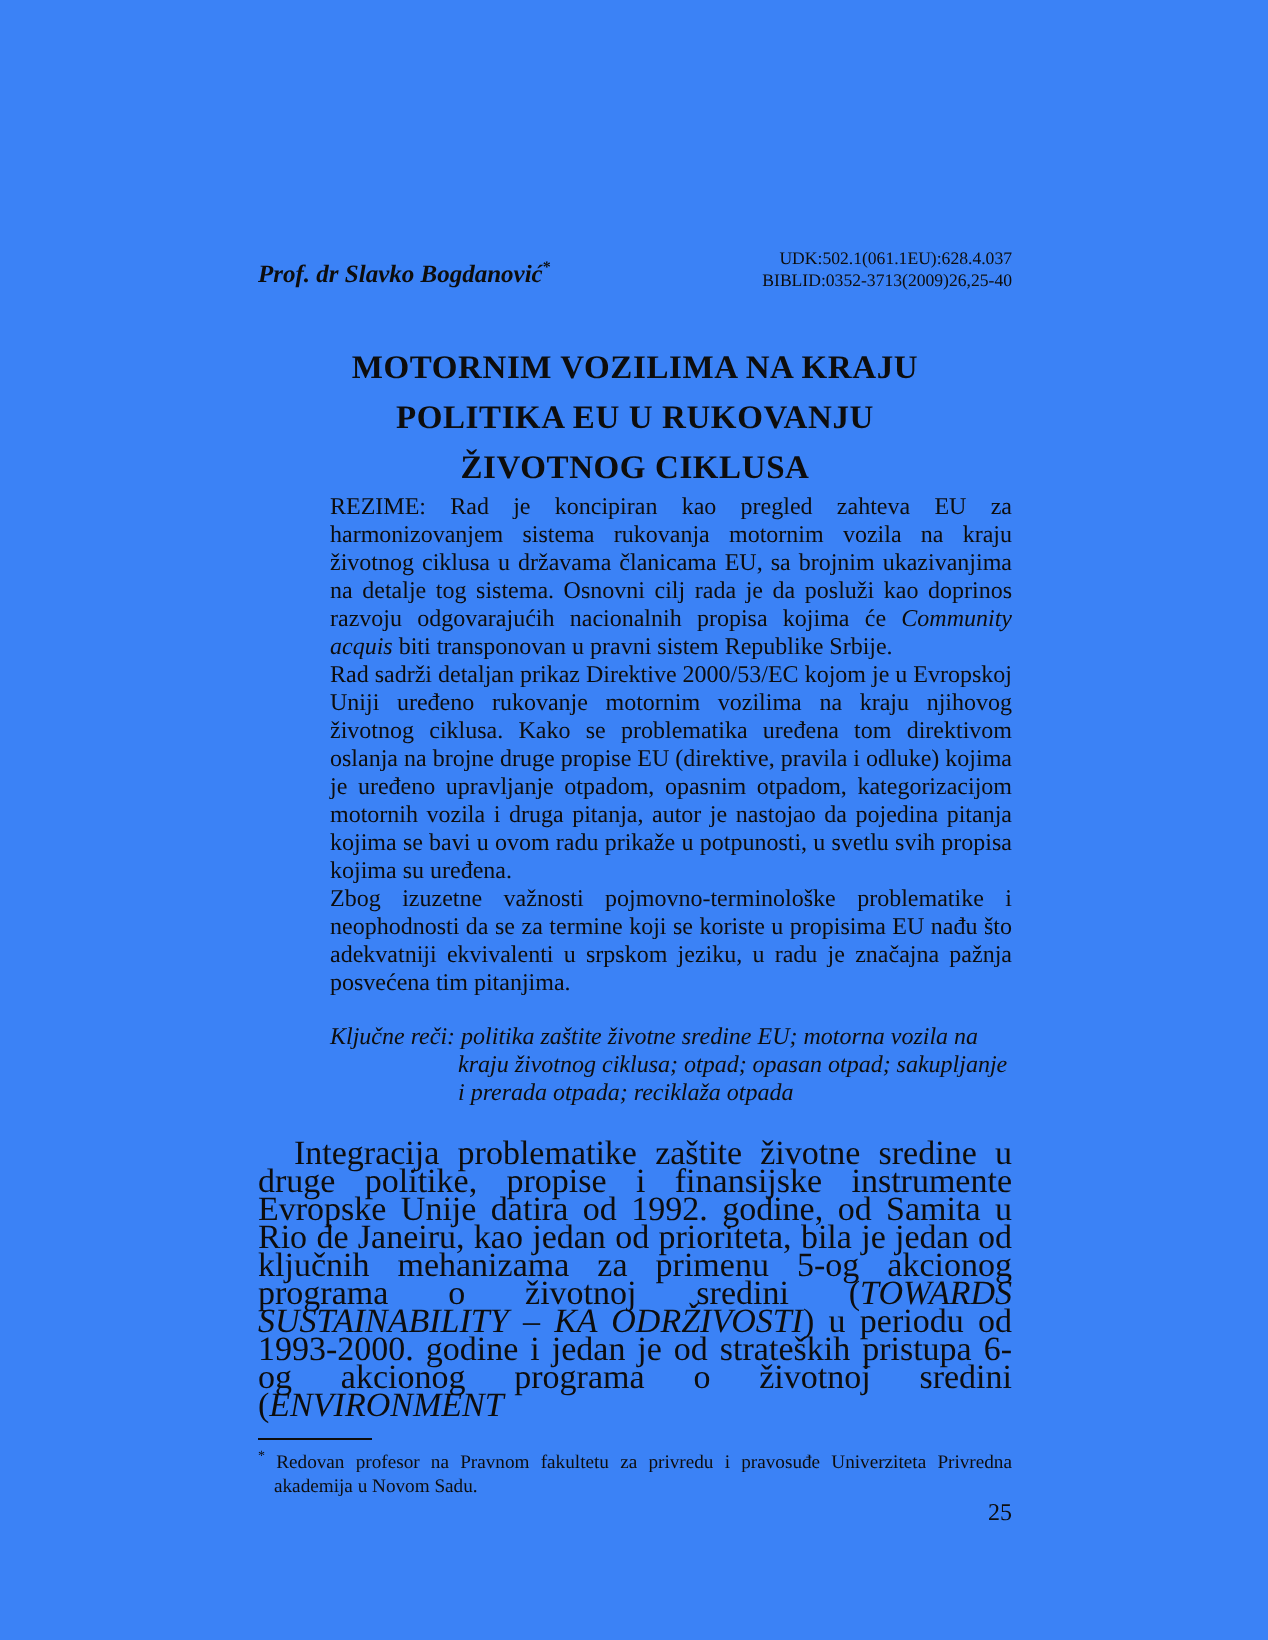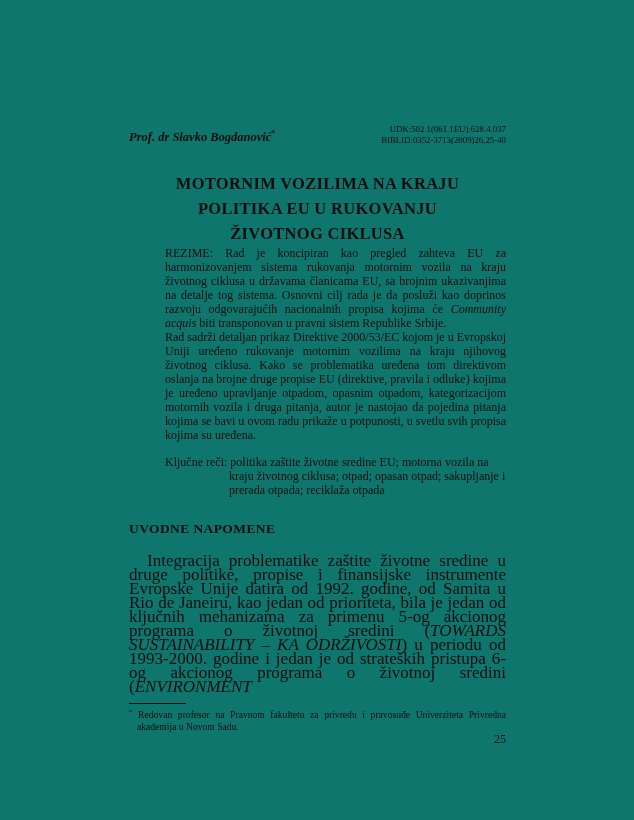--- a/index.html
+++ b/index.html
@@ -7,21 +7,21 @@
   body {
     width: 634px;
     height: 820px;
     overflow: hidden;
     font-family: "Liberation Serif", "DejaVu Serif", serif;
     color: #0d0d0d;
   }
   .page {
     width: 634px;
     height: 820px;
-    background: #0f766e;
+    background: #3b82f6;
     position: relative;
   }
   .content {
     padding: 124px 128px 0 129px;
   }
   
   .header-row {
     display: flex;
     justify-content: space-between;
     align-items: flex-start;
@@ -59,20 +59,21 @@
     text-align: justify;
   }
   .abstract p { text-align: justify; }
   .abstract em, .intro em { font-style: italic; }
   
   .keywords {
     margin-top: 13px;
     margin-left: 36px;
     font-size: 12px;
     line-height: 14px;
+    font-style: italic;
     padding-left: 64px;
     text-indent: -64px;
     text-align: left;
   }
   
   .section-heading {
     margin-top: 24px;
     font-weight: bold;
     font-size: 13.5px;
     letter-spacing: 0.4px;
@@ -123,25 +124,25 @@
 
     <h1 class="title">
       <span>MOTORNIM VOZILIMA NA KRAJU</span>
       <span>POLITIKA EU U RUKOVANJU</span>
       <span>ŽIVOTNOG CIKLUSA</span>
     </h1>
 
     <div class="abstract">
       <p><span>REZIME: Rad je koncipiran kao pregled zahteva EU za harmonizovanjem sistema rukovanja motornim vozila na kraju životnog ciklusa u državama članicama EU, sa brojnim ukazivanjima na detalje tog sistema. Osnovni cilj rada je da posluži kao doprinos razvoju odgovarajućih nacionalnih propisa kojima će </span><em>Community acquis</em><span> biti transponovan u pravni sistem Republike Srbije.</span></p>
       <p>Rad sadrži detaljan prikaz Direktive 2000/53/EC kojom je u Evropskoj Uniji uređeno rukovanje motornim vozilima na kraju njihovog životnog ciklusa. Kako se problematika uređena tom direktivom oslanja na brojne druge propise EU (direktive, pravila i odluke) kojima je uređeno upravljanje otpadom, opasnim otpadom, kategorizacijom motornih vozila i druga pitanja, autor je nastojao da pojedina pitanja kojima se bavi u ovom radu prikaže u potpunosti, u svetlu svih propisa kojima su uređena.</p>
+      <p>Zbog izuzetne važnosti pojmovno-terminološke problematike i neophodnosti da se za termine koji se koriste u propisima EU nađu što adekvatniji ekvivalenti u srpskom jeziku, u radu je značajna pažnja posvećena tim pitanjima.</p>
     </div>
 
     <div class="keywords"><span>Ključne reči:</span><span> politika zaštite životne sredine EU; motorna vozila na kraju životnog ciklusa; otpad; opasan otpad; sakupljanje i prerada otpada; reciklaža otpada</span></div>
 
-    <h2 class="section-heading">UVODNE NAPOMENE</h2>
 
     <p class="intro"><span>Integracija problematike zaštite životne sredine u druge politike, propise i finansijske instrumente Evropske Unije datira od 1992. godine, od Samita u Rio de Janeiru, kao jedan od prioriteta, bila je jedan od ključnih mehanizama za primenu 5-og akcionog programa o životnoj sredini (</span><em>TOWARDS SUSTAINABILITY – KA ODRŽIVOSTI</em><span>) u periodu od 1993-2000. godine i jedan je od strateških pristupa 6-og akcionog programa o životnoj sredini (</span><em>ENVIRONMENT</em></p>
 
     <div class="footnote-block">
       <div class="footnote-rule"></div>
       <p class="footnote"><sup>*</sup><span> Redovan profesor na Pravnom fakultetu za privredu i pravosuđe Univerziteta Privredna akademija u Novom Sadu.</span></p>
     </div>
 
     <div class="page-number">25</div>
 

